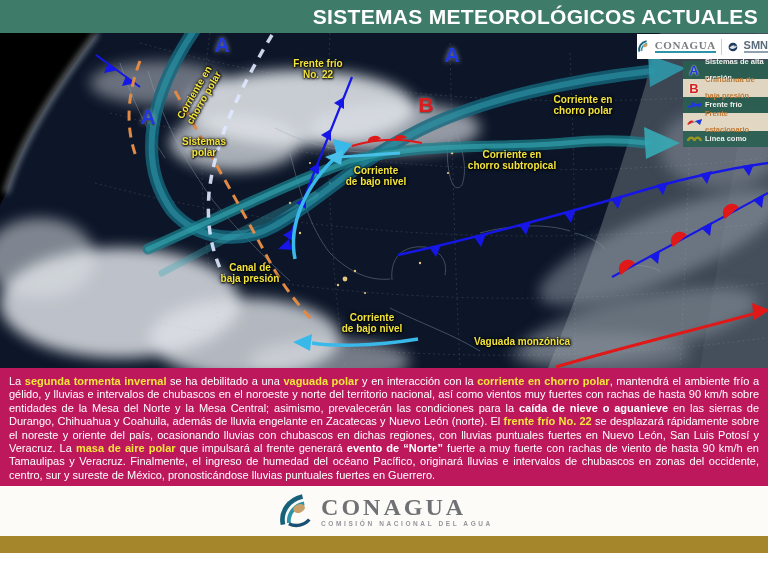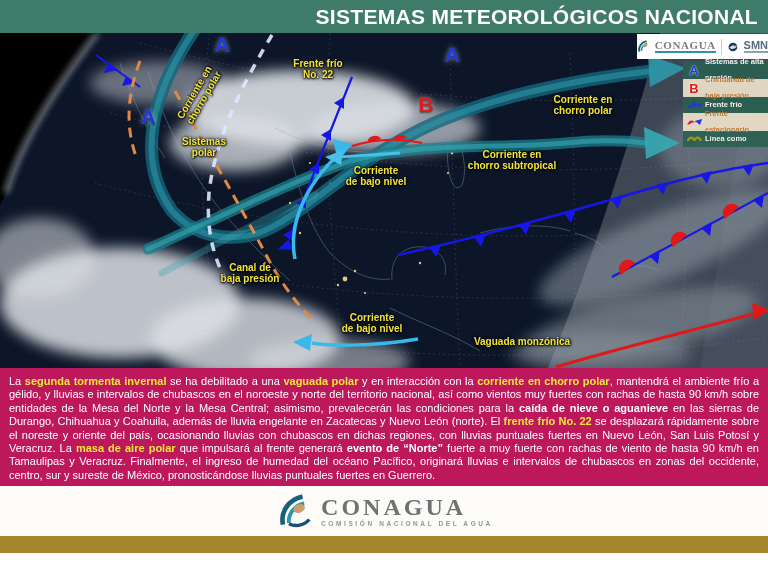--- a/index.html
+++ b/index.html
@@ -63,21 +63,21 @@
   .fbrand { font-family:"Liberation Serif", serif; font-weight:bold; color:#6f7174;
             font-size:24px; letter-spacing:3px; line-height:22px; }
   .fsub { font-size:6.5px; letter-spacing:2.6px; color:#94969a; font-weight:bold; margin-top:2px; }
   .goldbar { height:17px; background:#a5862b; }
 </style>
 </head>
 <body>
 
 <div class="page">
 
-  <div class="header">SISTEMAS METEOROLÓGICOS NACIONAL</div>
+  <div class="header">SISTEMAS METEOROLÓGICOS ACTUALES</div>
 
   <div class="map">
     <svg class="base" width="768" height="335" viewBox="0 0 768 335">
       <defs>
         <filter id="b6" x="-40%" y="-40%" width="180%" height="180%">
             <feGaussianBlur stdDeviation="7"></feGaussianBlur>
           </filter>
         <filter id="b3" x="-40%" y="-40%" width="180%" height="180%">
             <feGaussianBlur stdDeviation="3"></feGaussianBlur>
           </filter>

